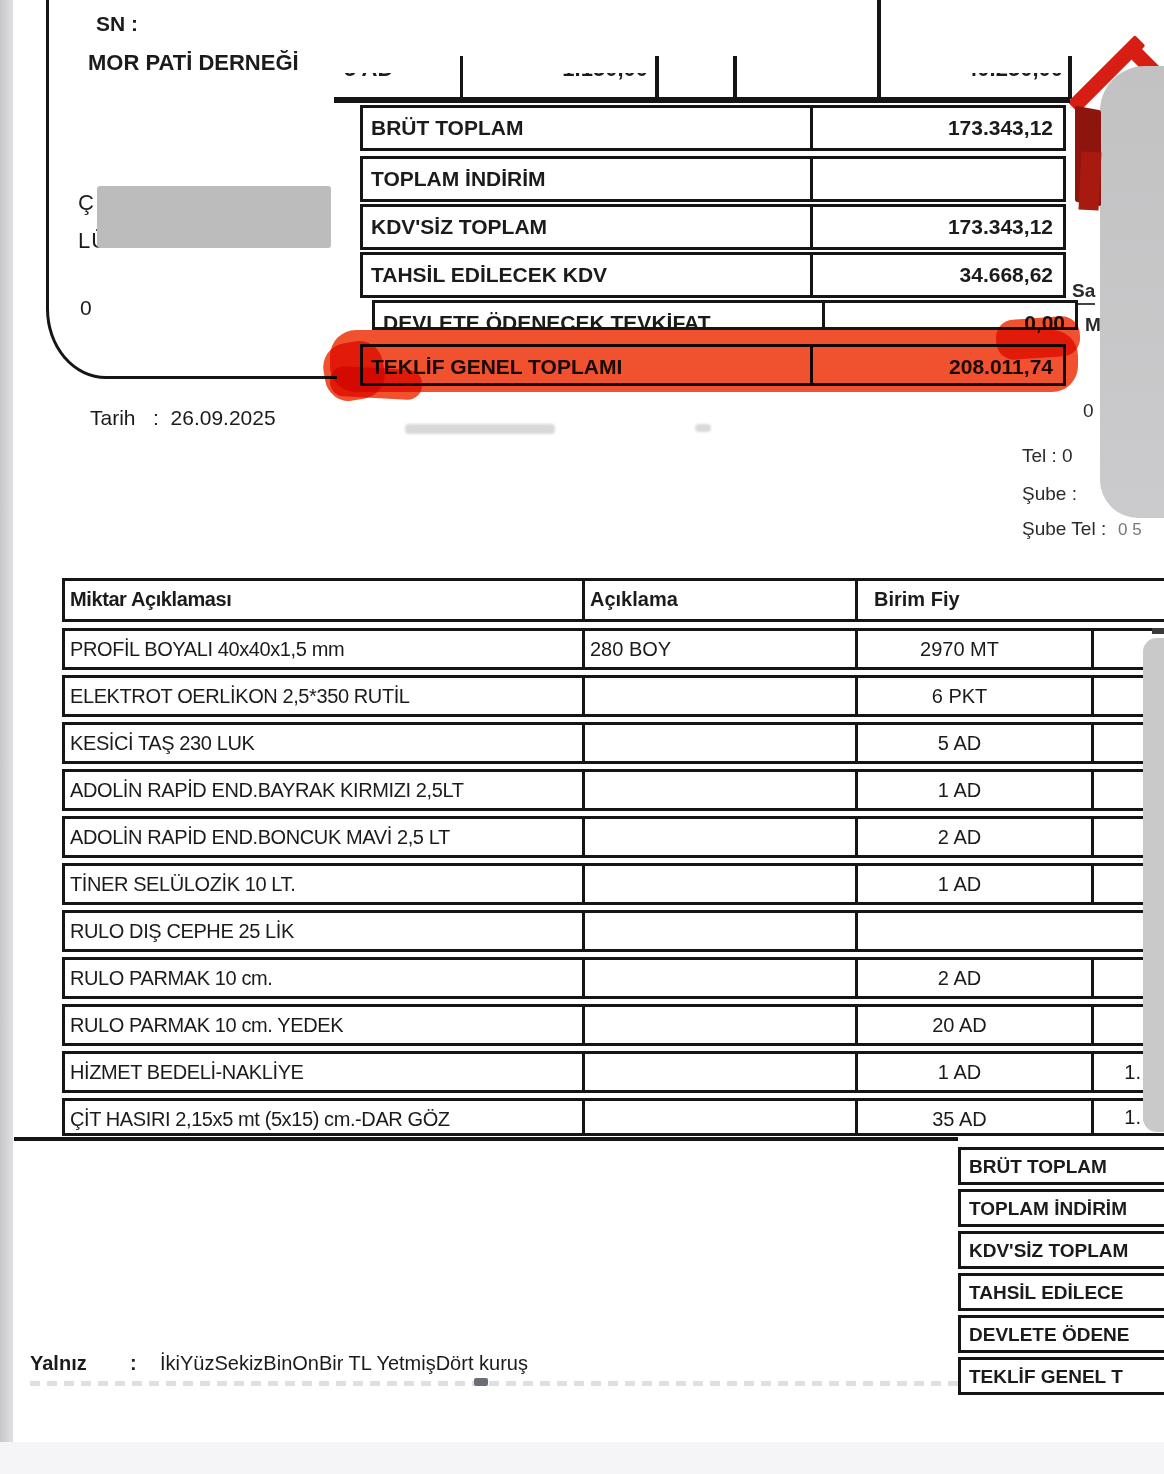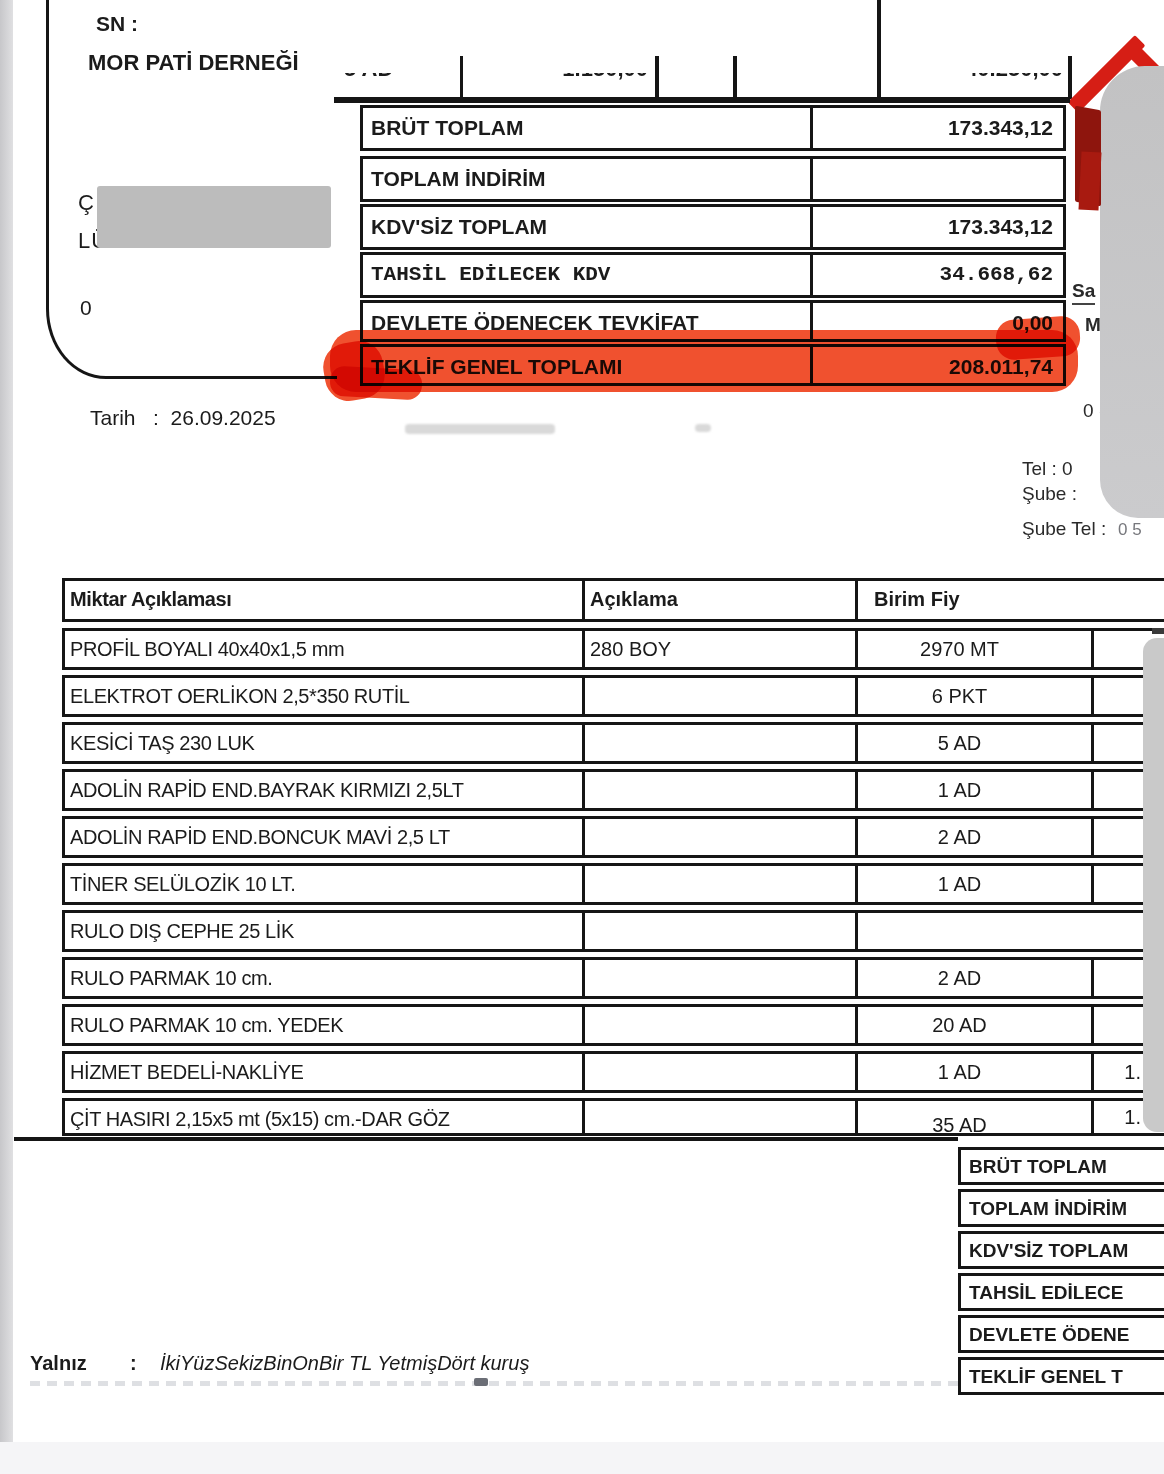--- a/index.html
+++ b/index.html
@@ -84,25 +84,25 @@
     <div class="val">173.343,12</div>
   </div>
   <div class="abs sumrow" style="top:156px;">
     <div class="lbl">TOPLAM İNDİRİM</div>
     <div class="val"></div>
   </div>
   <div class="abs sumrow" style="top:204px;">
     <div class="lbl">KDV'SİZ TOPLAM</div>
     <div class="val">173.343,12</div>
   </div>
-  <div class="abs sumrow" style="top:252px;font-family:Liberation Mono, monospace;">
+  <div class="abs sumrow" style="top:252px;">
     <div class="lbl">TAHSİL EDİLECEK KDV</div>
     <div class="val">34.668,62</div>
   </div>
-  <div class="abs sumrow" style="top:300px;height:42px;">
+  <div class="abs sumrow" style="top:300px;height:30px;margin-left:12px;">
     <div class="lbl">DEVLETE ÖDENECEK TEVKİFAT</div>
     <div class="val">0,00</div>
   </div>
   <div class="abs sumrow" style="top:344px;height:42px;">
     <div class="lbl">TEKLİF GENEL TOPLAMI</div>
     <div class="val">208.011,74</div>
   </div>
 
   <div class="abs marker" style="left:330px;top:330px;width:748px;height:62px;border-radius:26px;"></div>
   <div class="abs marker" style="left:324px;top:342px;width:60px;height:58px;border-radius:24px;transform:rotate(-10deg);"></div>
@@ -111,21 +111,21 @@
 
   <div class="abs stamp" style="left:1073px;top:100px;width:95px;height:15px;background:#d61e15;transform:rotate(-45deg);transform-origin:left center;border-radius:2px;"></div>
   <div class="abs" style="left:1132px;top:42px;width:70px;height:15px;background:#d61e15;transform:rotate(45deg);transform-origin:left center;z-index:5;"></div>
   <div class="abs stamp" style="left:1075px;top:108px;width:26px;height:96px;background:#8e150d;transform:skewY(10deg);border-radius:2px;"></div>
   <div class="abs stamp" style="left:1080px;top:152px;width:20px;height:58px;background:#a81a10;transform:rotate(3deg);"></div>
   <div class="abs blob"></div>
 
   <div class="abs side-txt b" style="left:1072px;top:280px;border-bottom:2px solid #444;padding-bottom:1px;">Sa</div>
   <div class="abs side-txt b" style="left:1085px;top:314px;">M</div>
   <div class="abs side-txt" style="left:1083px;top:400px;">0 (</div>
-  <div class="abs side-txt" style="left:1022px;top:458px;text-align:right;">Tel : 0</div>
+  <div class="abs side-txt" style="left:1022px;top:445px;text-align:right;">Tel : 0</div>
   <div class="abs side-txt" style="left:1022px;top:483px;">Şube :</div>
   <div class="abs side-txt" style="left:1022px;top:518px;">Şube Tel :</div>
   <div class="abs" style="left:1118px;top:520px;font-size:17px;color:#76777c;z-index:7;">0 5</div>
 
   <div class="abs smudge" style="left:405px;top:424px;width:150px;height:10px;"></div>
   <div class="abs smudge" style="left:695px;top:424px;width:16px;height:8px;"></div>
 
   <div class="abs itemrow hdr" style="top:578px;height:44px;">
     <div class="c1">Miktar Açıklaması</div>
     <div class="c2">Açıklama</div>
@@ -187,39 +187,39 @@
   </div>
   <div class="abs itemrow" style="top:1051px;">
     <div class="c1">HİZMET BEDELİ-NAKLİYE</div>
     <div class="c2"></div>
     <div class="c3">1 AD</div>
     <div class="c4">1.</div>
   </div>
   <div class="abs itemrow" style="top:1098px;height:38px;">
     <div class="c1">ÇİT HASIRI 2,15x5 mt (5x15) cm.-DAR GÖZ</div>
     <div class="c2"></div>
-    <div class="c3" style="padding-top:13px;">35 AD</div>
+    <div class="c3" style="padding-top:7px;">35 AD</div>
     <div class="c4" style="padding-top:5px;">1.</div>
   </div>
 
   <div class="abs" style="left:1152px;top:628px;width:14px;height:6px;background:#3a3a3a;z-index:3;"></div>
   <div class="abs price-redact"></div>
 
   <div class="abs table-bottom-line"></div>
 
   <div class="abs bsum" style="top:1147px;">BRÜT TOPLAM</div>
   <div class="abs bsum" style="top:1189px;">TOPLAM İNDİRİM</div>
   <div class="abs bsum" style="top:1231px;">KDV'SİZ TOPLAM</div>
   <div class="abs bsum" style="top:1273px;">TAHSİL EDİLECE</div>
   <div class="abs bsum" style="top:1315px;">DEVLETE ÖDENE</div>
   <div class="abs bsum" style="top:1357px;">TEKLİF GENEL T</div>
 
   <div class="abs b" style="left:30px;top:1352px;font-size:20px;z-index:3;">Yalnız</div>
   <div class="abs b" style="left:130px;top:1352px;font-size:20px;z-index:3;">:</div>
-  <div class="abs" style="left:160px;top:1352px;font-size:20px;z-index:3;white-space:nowrap;font-style:italic;">İkiYüzSekizBinOnBir TL YetmişDört kuruş</div>
+  <div class="abs" style="left:160px;top:1352px;font-size:20px;z-index:3;white-space:nowrap;">İkiYüzSekizBinOnBir TL YetmişDört kuruş</div>
 
   <div class="abs fineprint"></div>
   <div class="abs speck"></div>
 
   <div class="abs left-strip"></div>
   <div class="abs bottom-strip"></div>
 
 </div>
 
 </body></html>

